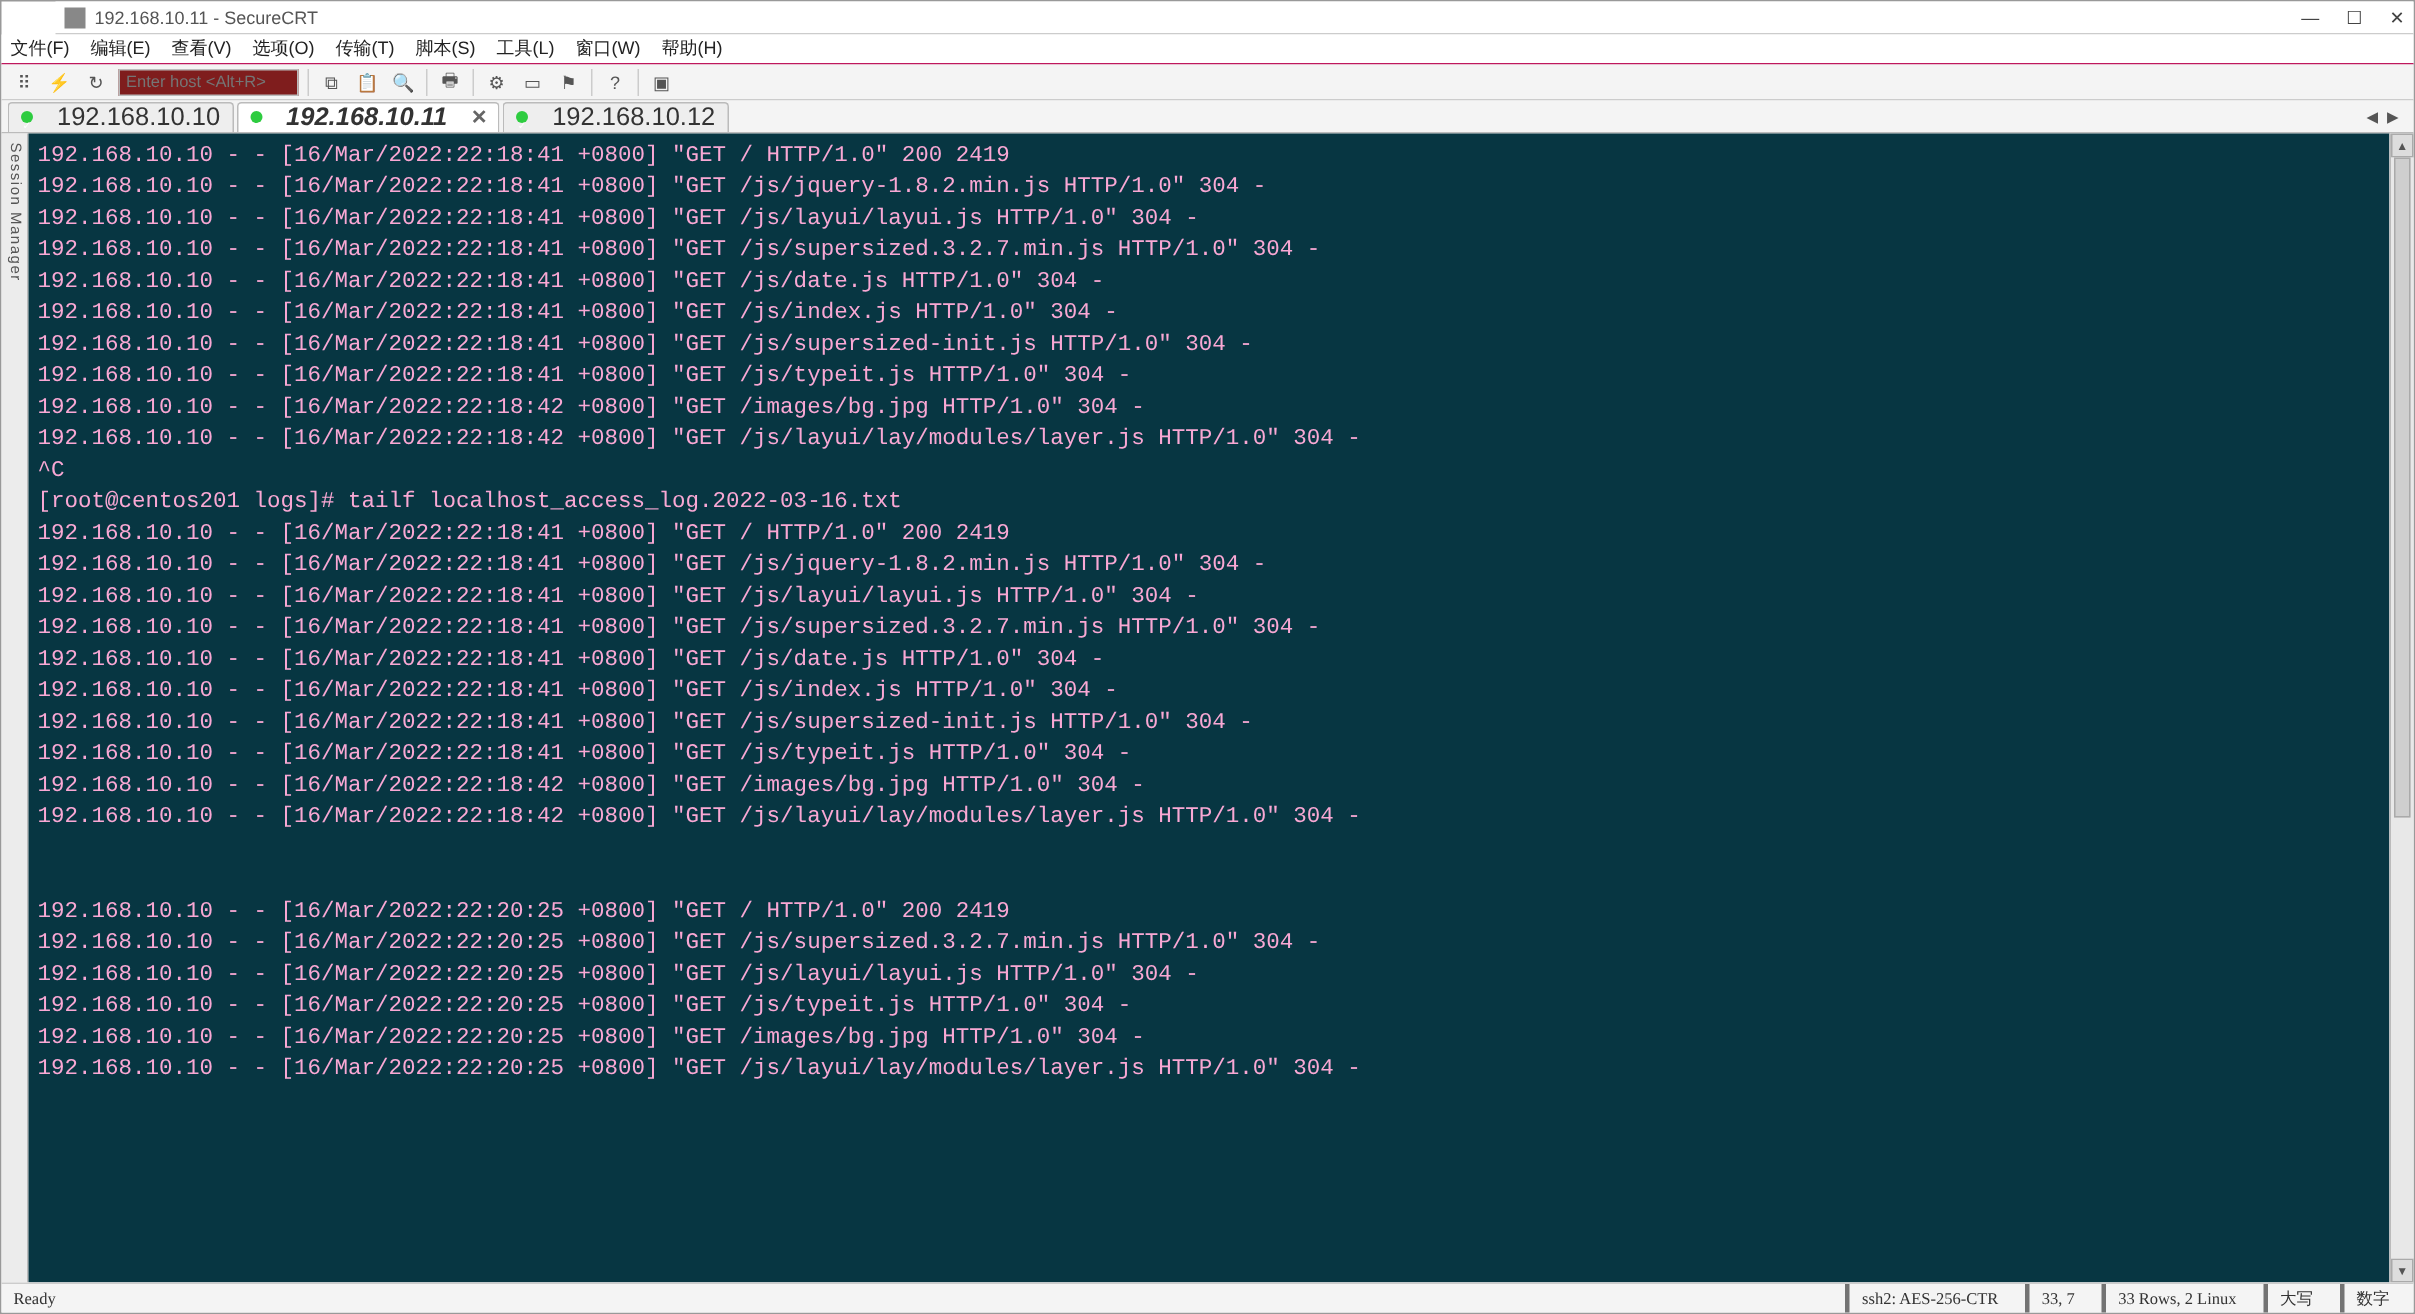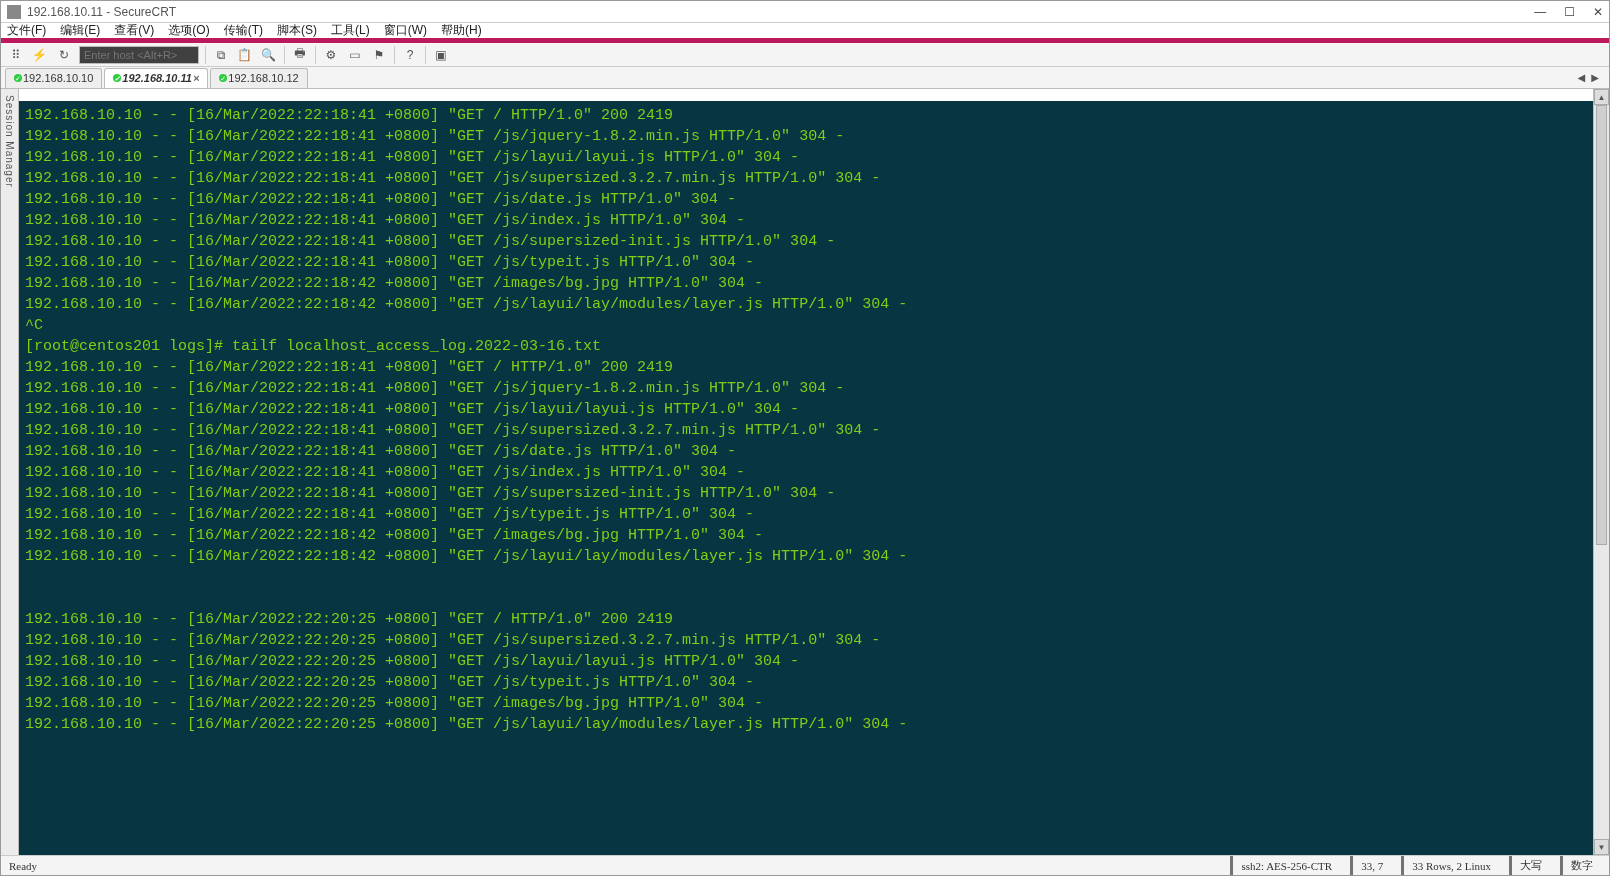--- a/index.html
+++ b/index.html
@@ -1,40 +1,40 @@
 <!DOCTYPE html>
 <html><head>
 <meta charset="utf-8">
 <style>
   * { box-sizing: border-box; margin: 0; padding: 0; }
   html, body { width: 100%; height: 100%; font-family: "Segoe UI", Tahoma, sans-serif; font-size: 12px; background: #f0f0f0; }
   .window { display: flex; flex-direction: column; width: 1610px; height: 876px; background: #fff; border: 1px solid #999; }
-  .titlebar { display: flex; align-items: center; justify-content: space-between; height: 22px; background: #ffffff; border-bottom: 1px solid #ccc; padding: 0 6px; }
+  .titlebar { display: flex; align-items: center; justify-content: space-between; height: 22px; background: #ffffff; border-bottom: 1px solid #ccc; padding: 0 6px; margin-left: 36px; }
   .titlebar-left { display: flex; align-items: center; gap: 6px; color:#555;}
   .titlebar-icon { width: 14px; height: 14px; background: #888; display:inline-block;}
   .win-controls { display: flex; gap: 18px; align-items: center; color:#444;}
-  .menubar { display: flex; align-items: center; height: 20px; background: #fff; border-bottom: 5px solid #be185d; padding: 0 6px; gap: 14px; color:#222;}
+  .menubar { display: flex; align-items: center; height: 20px; background: #fff; border-bottom: 1px solid #be185d; padding: 0 6px; gap: 14px; color:#222;}
   .menubar span { cursor: default; }
   .toolbar { display: flex; align-items: center; height: 24px; background: #f4f4f4; border-bottom: 1px solid #ccc; padding: 0 6px; gap: 6px; }
   .tool { width: 18px; height: 18px; display:flex; align-items:center; justify-content:center; color:#555; font-size:12px;}
-  .host-input { width: 120px; height: 18px; border: 1px solid #bbb; font-size: 11px; padding: 0 4px; color:#999; background:#404040;}
+  .host-input { width: 120px; height: 18px; border: 1px solid #bbb; font-size: 11px; padding: 0 4px; color:#999; background:#7f1d1d;}
   .sep { width:1px; height:18px; background:#ccc; }
   .tabstrip { display: flex; align-items: center; height: 22px; background: #f4f4f4; border-bottom: 1px solid #bbb; padding: 0 4px; }
-  .tab { display: flex; align-items: center; gap: 1px; height: 20px; padding: 0 8px; border: 1px solid #bbb; border-bottom: none; background: #eee; margin-right: 2px; border-radius: 3px 3px 0 0; font-size:11px; color:#333;}
+  .tab { display: flex; align-items: center; gap: 16px; height: 20px; padding: 0 8px; border: 1px solid #bbb; border-bottom: none; background: #eee; margin-right: 2px; border-radius: 3px 3px 0 0; font-size:17px; color:#333;}
   .tab.active { background: #fff; font-weight: bold; font-style: italic; }
   .tab .dot-green { width:8px; height:8px; border-radius:50%; background:#2ecc40; display:inline-block; }
   .tab .dot-green::after { content:"✓"; color:#fff; font-size:7px; position:relative; top:-3px; left:1px;}
   .tab .close-x { color:#666; }
   .tabstrip .spacer { flex:1; }
   .tabnav { display:flex; gap:6px; color:#555; padding-right:6px;}
   .body-row { flex:1; display:flex; min-height:0; }
   .side-rail { width: 18px; background: #ececec; border-right: 1px solid #bbb; display:flex; align-items:flex-start; justify-content:center; padding-top:6px;}
   .side-rail span { writing-mode: vertical-rl; font-size:10px; color:#555; letter-spacing:1px;}
   .term-wrap { flex:1; display:flex; min-width:0; }
-  .terminal { flex:1; background: #073642; color: #84cc16; font-family: "Consolas","Courier New",monospace; font-size: 15px; line-height: 21px; padding: 4px 6px; white-space: pre; overflow:hidden;margin-top:12px; }
+  .terminal { flex:1; background: #073642; color: #f9a8d4; font-family: "Consolas","Courier New",monospace; font-size: 15px; line-height: 21px; padding: 4px 6px; white-space: pre; overflow:hidden; }
   .scrollbar { width: 16px; background: #e8e8e8; border-left:1px solid #bbb; display:flex; flex-direction:column; }
   .scroll-btn { height:16px; background:#ddd; border:1px solid #aaa; display:flex; align-items:center; justify-content:center; font-size:8px; color:#555;}
   .scroll-track { flex:1; background:#e8e8e8; position:relative;}
   .scroll-thumb { position:absolute; left:2px; right:2px; top:0; height:60%; background:#cfcfcf; border:1px solid #aaa;}
   .statusbar { display:flex; align-items:center; height:20px; background:#f4f4f4; border-top:1px solid #ccc; padding:0 8px; font-size:11px; color:#333; gap:10px;font-family:Liberation Serif, serif;}
   .statusbar .spacer { flex:1; }
   .status-seg { border-left:3px solid #737373; padding:0 8px; height:100%; display:flex; align-items:center;text-align:right;}
   .chev { font-size:10px; }
 </style>
 </head>

